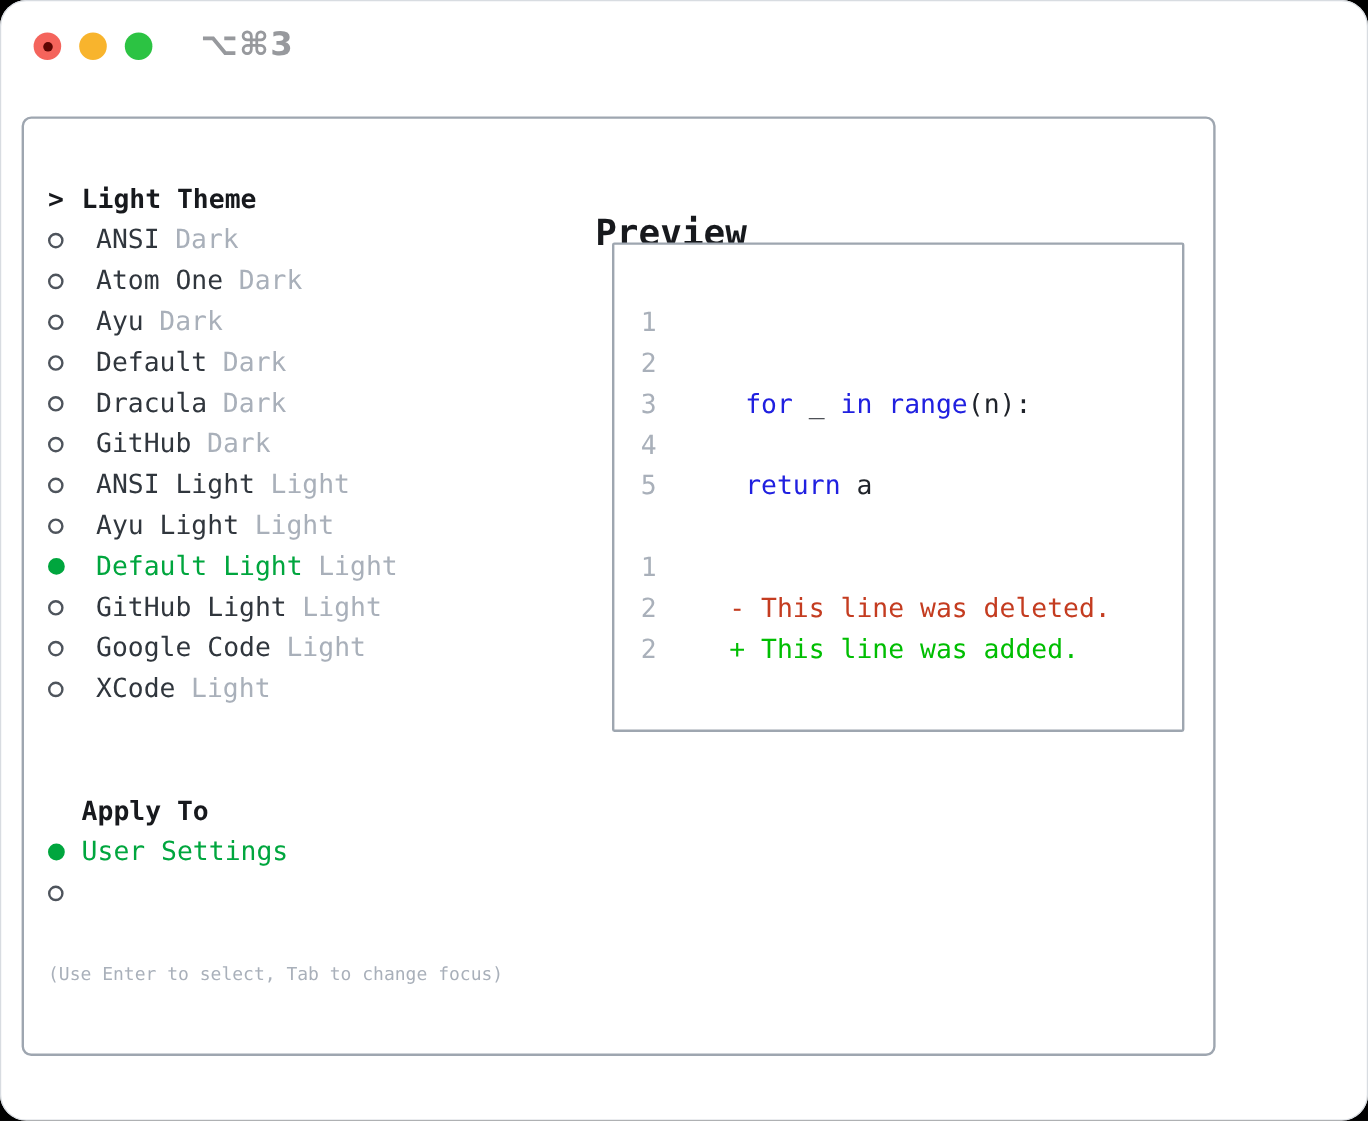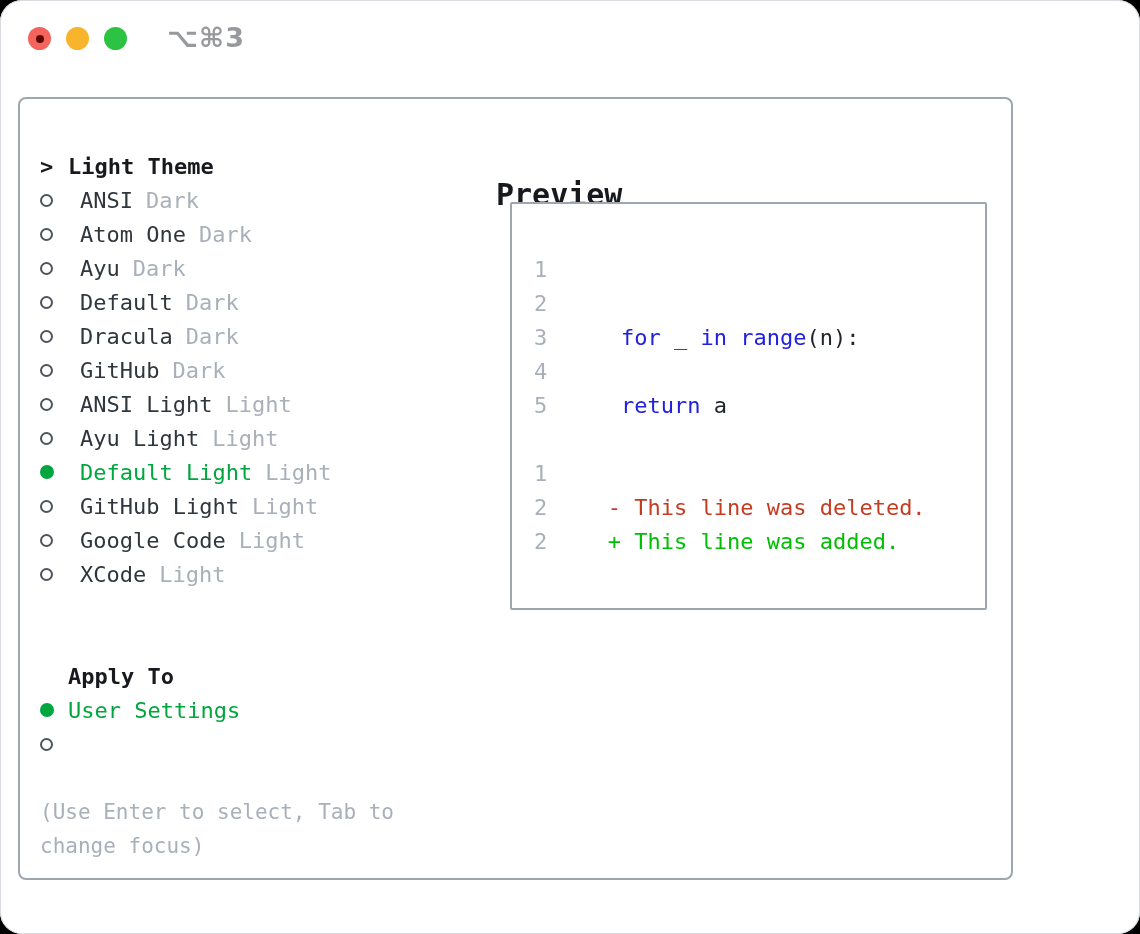--- a/index.html
+++ b/index.html
@@ -33,21 +33,21 @@
   ul.plain{list-style:none;margin:0;padding:0;}
   .radio{width:13px;height:13px;border:2px solid #4e545c;border-radius:50%;box-sizing:border-box;}
   li.selected .radio{background:#00a63e;border-color:#00a63e;width:14px;height:14px;}
   .tname{color:#30363d;margin-left:12px;}
   li.selected .tname{color:#00a63e;}
   .tvariant{color:#a9b0ba;margin-left:13px;}
   .opt-label{color:#30363d;}
   li.selected .opt-label{color:#00a63e;}
   .spacer34{height:34px;}
   .spacer68{height:68px;}
-  .hint{width:420px;color:#a9b0ba;font-size:21px;line-height:34px;white-space:normal;}
+  .hint{width:420px;color:#a9b0ba;font-size:15px;line-height:34px;white-space:normal;}
   
   .preview-title{position:absolute;left:476px;top:50px;height:34px;display:flex;align-items:center;
     font-size:30px;font-weight:bold;color:#17191d;margin-top:28px;}
   .preview-box{
     position:absolute;left:490px;top:103px;width:477px;height:408px;box-sizing:border-box;
     border:2px solid #9ea6b0;border-radius:2px;padding:48px 0 0 22px;overflow:hidden;background:#fff;
   }
   .pline{display:flex;align-items:center;height:34px;font-size:22px;white-space:pre;}
   .ln{flex:0 0 14px;color:#a9b0ba;}
   .ptext{margin-left:20px;white-space:pre;}

